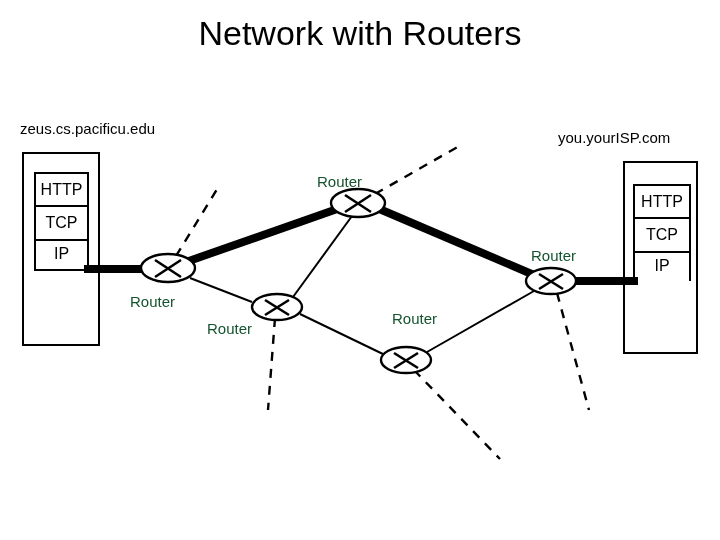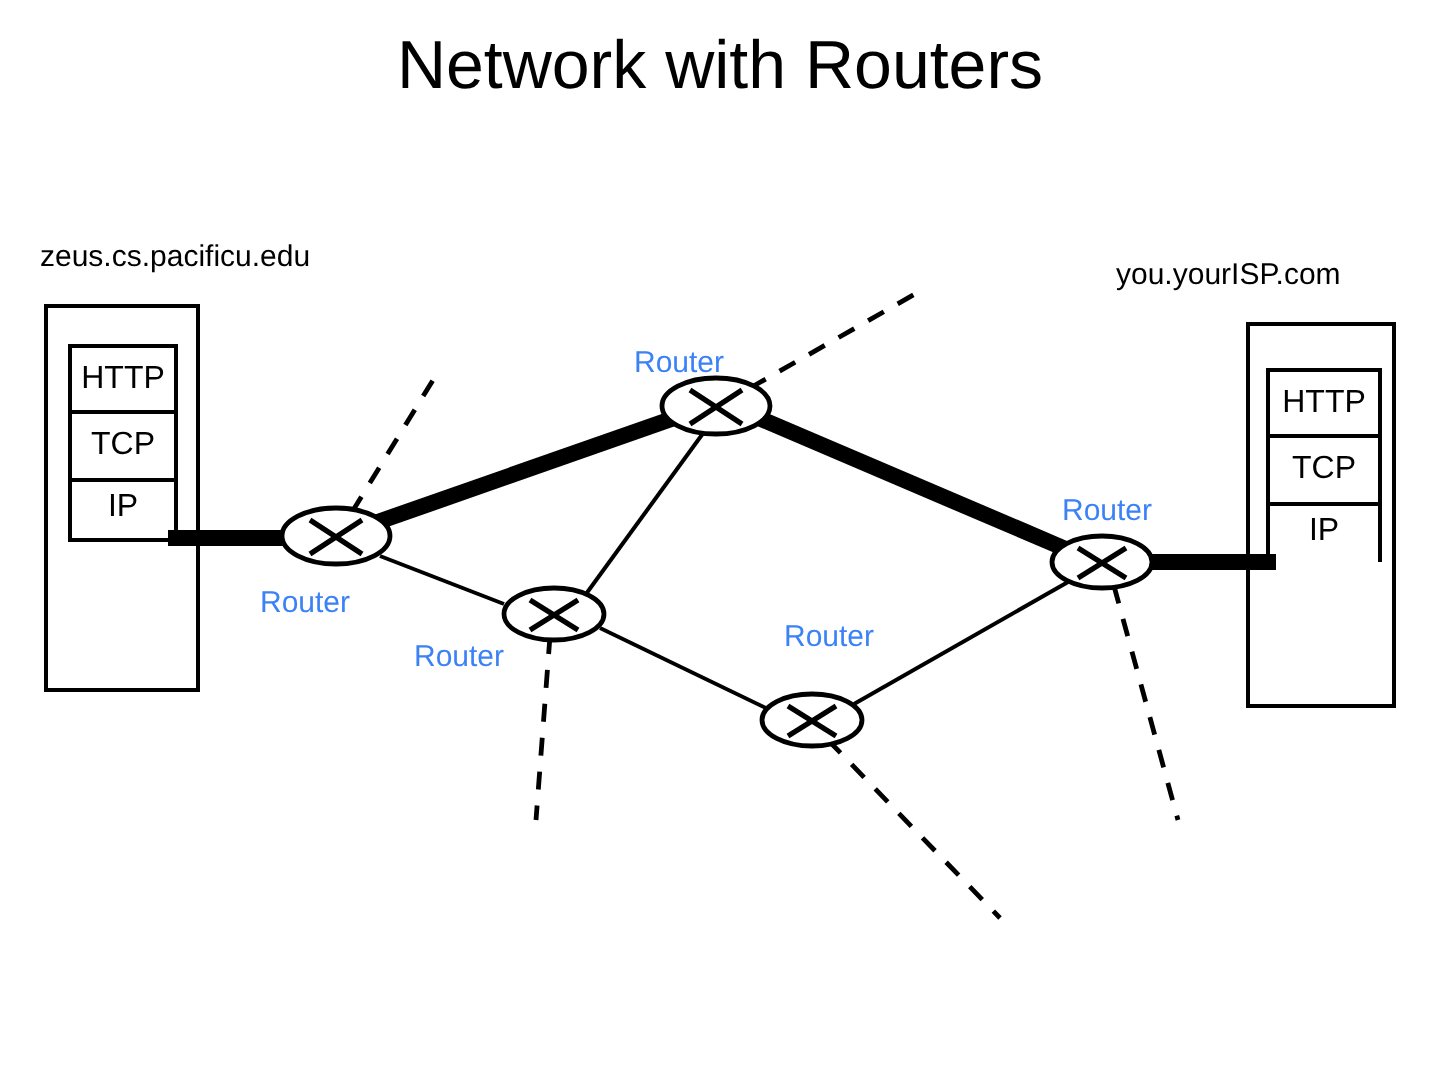--- a/index.html
+++ b/index.html
@@ -85,21 +85,21 @@
     left: 0;
     top: 0;
     width: 720px;
     height: 540px;
     pointer-events: none;
   }
   .router-label {
     position: absolute;
     font-size: 15px;
     line-height: 18px;
-    color: #3b82f6;
+    color: #14532d;
     white-space: nowrap;
   }
 
   
   #footer {
     position: absolute;
     left: 0;
     top: 492px;
     width: 720px;
     height: 48px;

